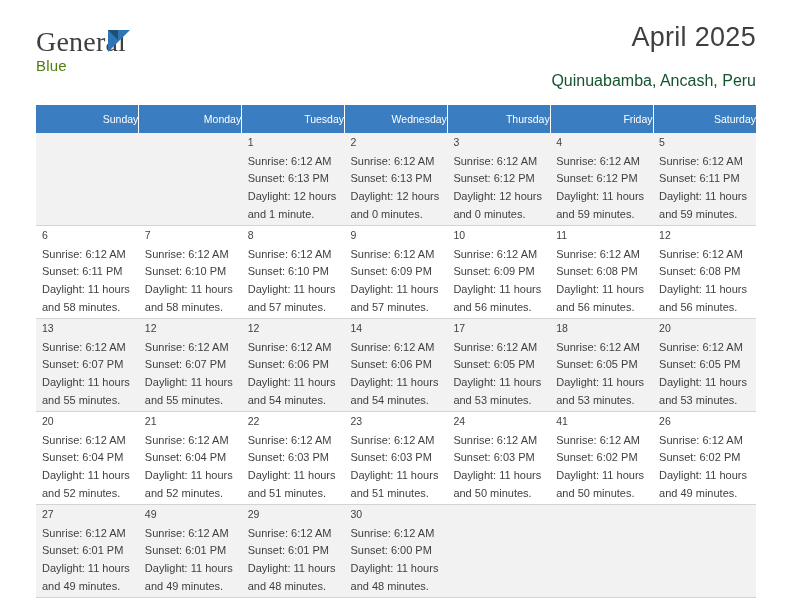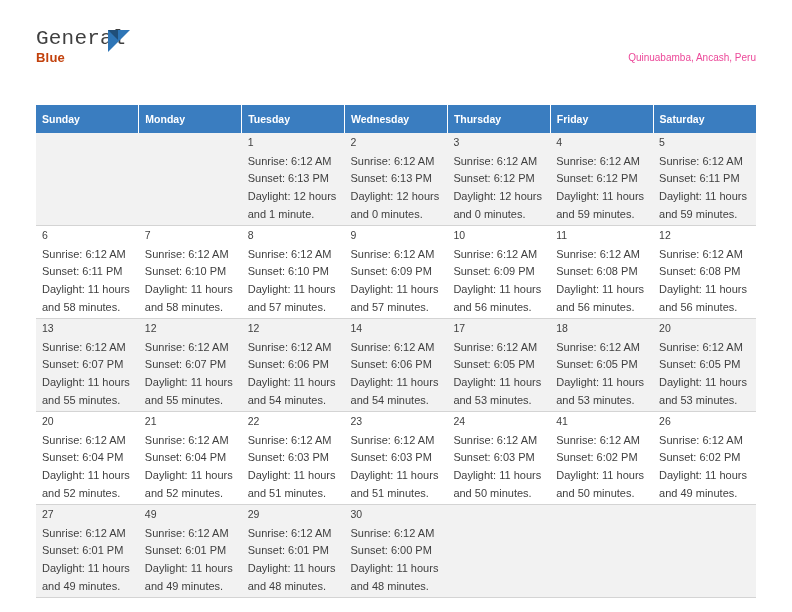--- a/index.html
+++ b/index.html
@@ -29,32 +29,31 @@
     padding-top: 24px;
     box-sizing: border-box;
   }
   .logo {
     position: absolute;
     left: 0;
     top: 28px;
     line-height: 1;
   }
   .logo-general {
-    font-size: 21px;
+    font-size: 28px;
     color: #3f3f3f;
     letter-spacing: 0.2px;
-    font-family: Liberation Mono, monospace;
+    font-family: Liberation Serif, serif;
   }
   .logo-blue {
     display: block;
-    font-size: 13px;
-    color: #c2410c;
+    font-size: 15px;
+    color: #4d7c0f;
     margin-top: 2px;
     letter-spacing: 0.2px;
-    font-weight: bold;
   }
   .logo-flag {
     position: absolute;
     left: 72px;
     top: 2px;
     width: 0;
     height: 0;
     border-left: 22px solid #2E75B6;
     border-bottom: 22px solid transparent;
   }
@@ -72,40 +71,40 @@
     right: 0;
     top: 22px;
     font-size: 27px;
     color: #3f3f3f;
     font-weight: normal;
     letter-spacing: 0.3px;
   }
   .subtitle {
     position: absolute;
     right: 0;
-    top: 52px;
-    font-size: 10px;
-    color: #ec4899;
+    top: 72px;
+    font-size: 16px;
+    color: #14532d;
   }
 
   
   .calendar {
     position: absolute;
     left: 36px;
     top: 105px;
     width: 720px;
     border-collapse: collapse;
     table-layout: fixed;
   }
   .calendar th {
     background: #3a7dc0;
     color: #ffffff;
     font-size: 10.5px;
-    font-weight: bold;
-    text-align: left;
+    font-weight: normal;
+    text-align: right;
     padding: 5px 0 5px 6px;
     height: 18px;
     border-right: 1px solid #ffffff;
   }
   .calendar th:last-child { border-right: none; }
 
   .calendar td {
     vertical-align: top;
     height: 92px;
     padding: 0;
@@ -139,20 +138,21 @@
 
 <div class="page">
 
   <div class="header">
     <div class="logo">
       <span class="logo-general">General</span>
       <span class="logo-blue">Blue</span>
       <span class="logo-flag"></span>
       <span class="logo-flag-2"></span>
     </div>
+    <div class="title">April 2025</div>
     <div class="subtitle">Quinuabamba, Ancash, Peru</div>
   </div>
 
   <table class="calendar">
     <thead>
       <tr>
         <th>Sunday</th>
         <th>Monday</th>
         <th>Tuesday</th>
         <th>Wednesday</th>

